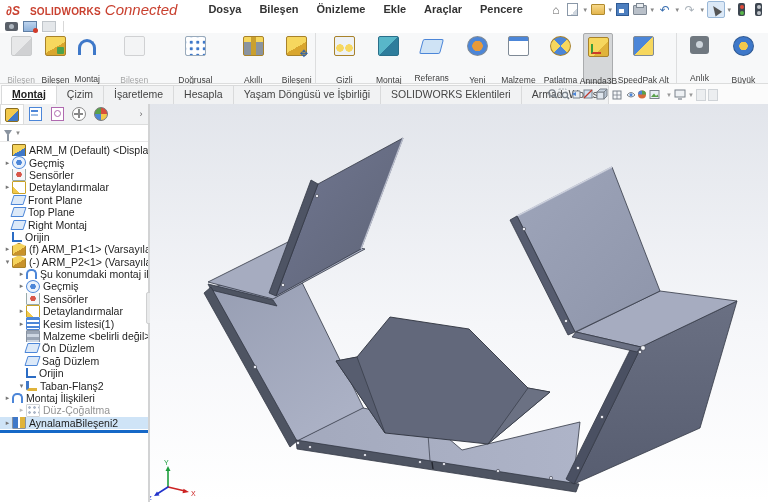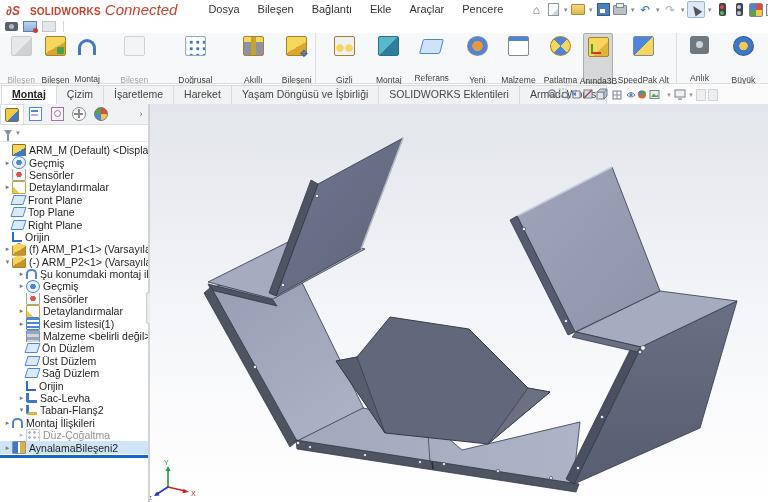--- a/index.html
+++ b/index.html
@@ -5,21 +5,21 @@
   html,body{margin:0;padding:0;background:#fff;width:768px;height:502px;overflow:hidden;
     font-family:"Liberation Sans","DejaVu Sans",sans-serif;-webkit-font-smoothing:antialiased;}
   .app{position:relative;width:768px;height:502px;background:#fff;}
 
   
   .titlebar{position:absolute;left:0;top:0;width:768px;height:19px;background:#fff;display:flex;align-items:center;}
   .logo{display:flex;align-items:baseline;margin-left:6px;white-space:nowrap;}
   .logo .swirl{color:#c9402f;font-weight:bold;font-style:italic;font-size:12px;margin-right:2px;}
   .logo .swname{color:#c9402f;font-weight:bold;font-size:10px;letter-spacing:.2px;padding-left:8px;}
   .logo .swconn{color:#c9402f;font-style:italic;font-size:15px;margin-left:4px;}
-  .menus{display:flex;margin-left:22px;}
+  .menus{display:flex;margin-left:22px;font-weight:bold;}
   .menu-item{font-size:11px;color:#333;padding:0 9px;line-height:19px;cursor:default;}
   .pin{width:12px;height:12px;margin-left:2px;}
   .qicons{display:flex;align-items:center;margin-left:14px;gap:1px;}
   .qi{width:16px;height:15px;display:flex;align-items:center;justify-content:center;font-size:11px;color:#555;}
   .qcaret{font-size:6px;color:#888;width:7px;text-align:center;}
   .qi.pressed{background:#dce9f7;border:1px solid #9ab8d8;border-radius:2px;}
   .ic-home{font-size:12px;color:#666;}
   .ic-new{width:9px;height:11px;background:linear-gradient(135deg,#fff 70%,#cfd6de 70%);border:1px solid #8a98a8;}
   .ic-open{width:12px;height:9px;background:linear-gradient(#f7d889,#e4b64e);border:1px solid #b08a2e;border-radius:1px;}
   .ic-save{width:11px;height:11px;background:#4d7fc0;border:1px solid #2f5a94;position:relative;}
@@ -155,21 +155,21 @@
   <div class="titlebar">
     <div class="logo">
       <span class="swirl">∂S</span>
       <span class="swname">SOLIDWORKS</span>
       <span class="swconn">Connected</span>
     </div>
     <div class="menus">
 
     <span class="menu-item">Dosya</span>
         <span class="menu-item">Bileşen</span>
-        <span class="menu-item">Bağlantı</span>
+        <span class="menu-item">Önizleme</span>
         <span class="menu-item">Ekle</span>
         <span class="menu-item">Araçlar</span>
         <span class="menu-item">Pencere</span>
       </div>
     <svg class="pin" viewBox="0 0 12 12">
       <line x1="3" y1="9" x2="8" y2="4" stroke="#8a94a0" stroke-width="1.5"></line>
       <circle cx="8.5" cy="3.5" r="2" fill="#8a94a0"></circle>
     </svg>
     <div class="qicons">
       <span class="qi">
@@ -353,21 +353,21 @@
 
   <div class="tabrow">
     <div style="display:flex;align-items:flex-end;margin-left:2px;">
 
         <span class="ctab" data-active="true">Montaj</span>
 
         <span class="ctab" data-active="false">Çizim</span>
 
         <span class="ctab" data-active="false">İşaretleme</span>
 
-        <span class="ctab" data-active="false">Hareket</span>
+        <span class="ctab" data-active="false">Hesapla</span>
 
         <span class="ctab" data-active="false">Yaşam Döngüsü ve İşbirliği</span>
 
         <span class="ctab" data-active="false">SOLIDWORKS Eklentileri</span>
 
         <span class="ctab" data-active="false">ArmadaWorks</span>
       </div>
     <div class="headsup">
       <svg width="118" height="15" viewBox="0 0 118 15">
         <g>
@@ -488,21 +488,21 @@
 
             <span class="exp" data-exp=""></span>
             <span class="ti" data-icon="plane"></span>
             <span class="tlabel">Top Plane</span>
           </div>
 
           <div class="trow" data-level="0" data-state="normal">
 
             <span class="exp" data-exp=""></span>
             <span class="ti" data-icon="plane"></span>
-            <span class="tlabel">Right Plane</span>
+            <span class="tlabel">Right Montaj</span>
           </div>
 
           <div class="trow" data-level="0" data-state="normal">
 
             <span class="exp" data-exp=""></span>
             <span class="ti" data-icon="origin"></span>
             <span class="tlabel">Orijin</span>
           </div>
 
           <div class="trow" data-level="0" data-state="normal">
@@ -562,47 +562,35 @@
             <span class="tlabel">Malzeme &lt;belirli değil&gt;</span>
           </div>
 
           <div class="trow" data-level="1" data-state="normal">
 
             <span class="exp" data-exp=""></span>
             <span class="ti" data-icon="plane"></span>
             <span class="tlabel">Ön Düzlem</span>
           </div>
 
-          <div class="trow" data-level="1" data-state="normal">
-
-            <span class="exp" data-exp=""></span>
-            <span class="ti" data-icon="plane"></span>
-            <span class="tlabel">Üst Düzlem</span>
-          </div>
 
           <div class="trow" data-level="1" data-state="normal">
 
             <span class="exp" data-exp=""></span>
             <span class="ti" data-icon="plane"></span>
             <span class="tlabel">Sağ Düzlem</span>
           </div>
 
           <div class="trow" data-level="1" data-state="normal">
 
             <span class="exp" data-exp=""></span>
             <span class="ti" data-icon="origin"></span>
             <span class="tlabel">Orijin</span>
           </div>
 
-          <div class="trow" data-level="1" data-state="normal">
-
-            <span class="exp" data-exp="r"></span>
-            <span class="ti" data-icon="sheetmetal"></span>
-            <span class="tlabel">Sac-Levha</span>
-          </div>
 
           <div class="trow" data-level="1" data-state="normal">
 
             <span class="exp" data-exp="d"></span>
             <span class="ti" data-icon="flange"></span>
             <span class="tlabel">Taban-Flanş2</span>
           </div>
 
 
           <div class="trow" data-level="0" data-state="normal">

